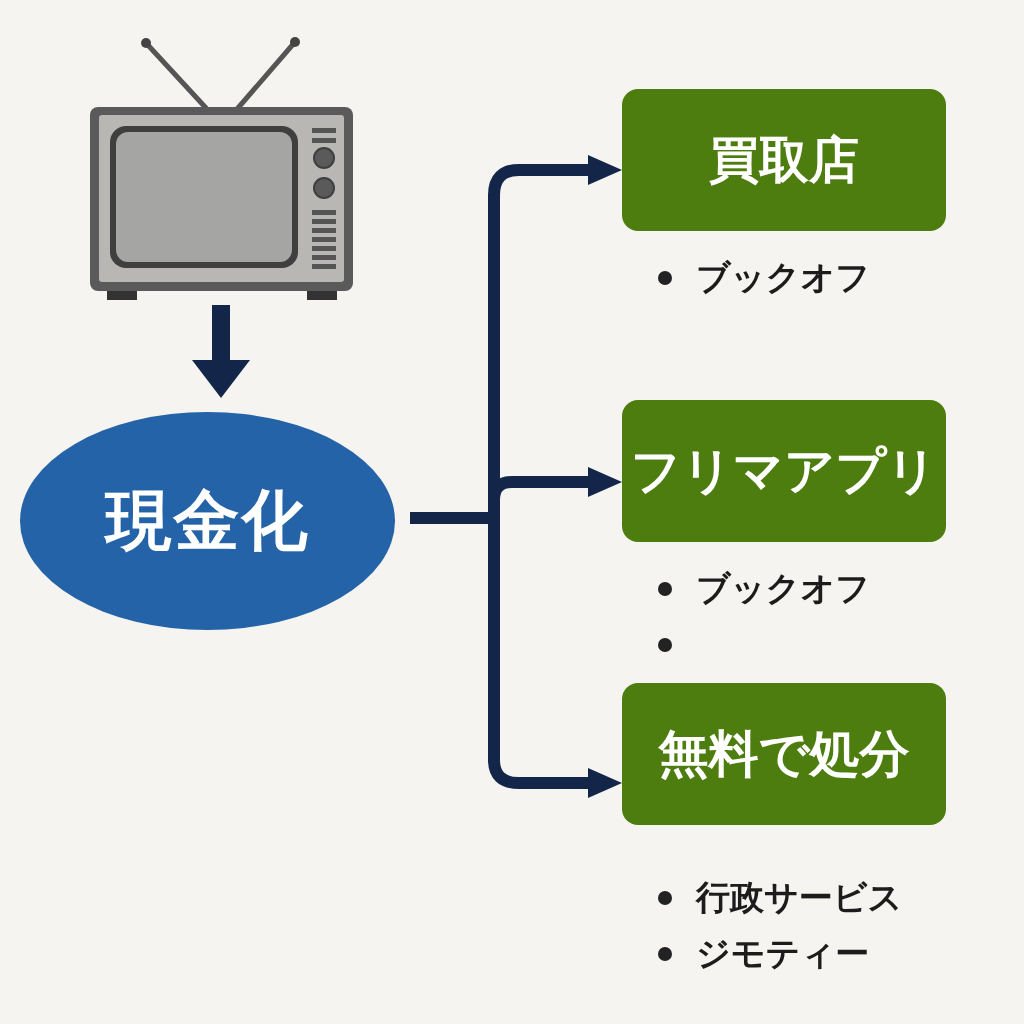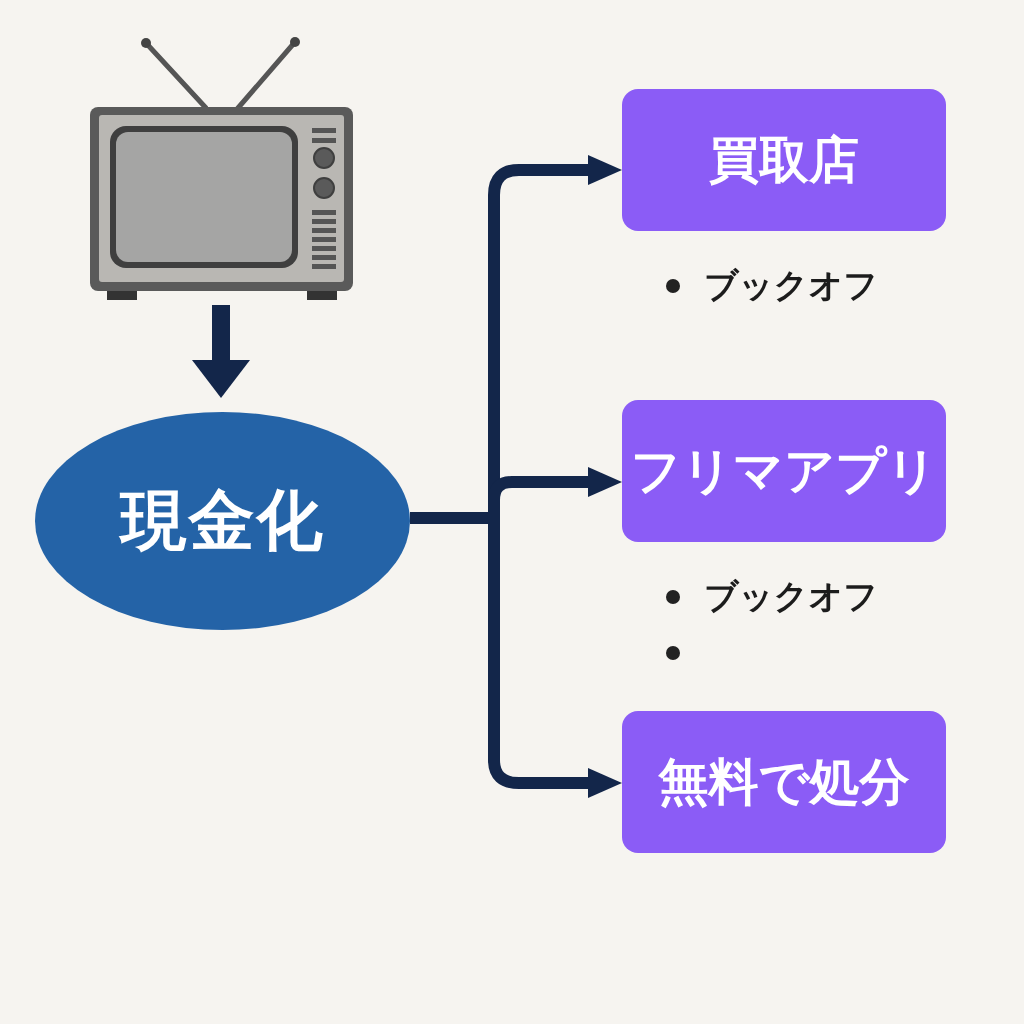--- a/index.html
+++ b/index.html
@@ -5,35 +5,35 @@
   html, body { margin:0; padding:0; }
   body {
     width:1024px; height:1024px; overflow:hidden;
     background:#f6f4f0;
     font-family:"DejaVu Sans", "Liberation Sans", sans-serif;
     position:relative;
   }
   #diagram-svg { position:absolute; left:0; top:0; }
   .tv { position:absolute; left:0; top:0; }
   .ellipse-node {
-    position:absolute; left:35px; top:412px; width:375px; height:218px;
+    position:absolute; left:20px; top:412px; width:375px; height:218px;
     border-radius:50%; background:#2463a7;
     display:flex; align-items:center; justify-content:center;
     color:#ffffff; font-weight:bold; font-size:66px; letter-spacing:2px;
   }
   .box {
     position:absolute; left:622px; width:324px; height:142px;
-    background:#8b5cf6; border-radius:16px;
+    background:#4d7c0f; border-radius:16px;
     display:flex; align-items:center; justify-content:center;
     color:#ffffff; font-weight:bold; font-size:50px;
   }
   .box.b1 { top:89px; }
   .box.b2 { top:400px; }
-  .box.b3 { top:711px;text-align:center; }
-  .list { position:absolute; left:650px; margin:12px; padding:0; list-style:none; }
+  .box.b3 { top:683px;text-align:center; }
+  .list { position:absolute; left:650px; margin:4px; padding:0; list-style:none; }
   .list.l1 { top:246px; }
   .list.l2 { top:557px; }
   .list.l3 { top:866px; }
   .list li {
     display:flex; align-items:center; height:56px;
     font-size:34px; color:#1c1c1c; font-weight:bold;
   }
   .bullet {
     width:14px; height:14px; border-radius:50%; background:#222;
     margin-right:24px; margin-left:4px; flex:none;
@@ -108,13 +108,21 @@
     </li>
   <li>
       <span class="bullet"></span>
     </li>
 </ul>
 
 <div class="box b3">
   <span>無料で処分</span>
 </div>
 <ul class="list l3">
+  <li>
+      <span class="bullet"></span>
+      <span>行政サービス</span>
+    </li>
+  <li>
+      <span class="bullet"></span>
+      <span>ジモティー</span>
+    </li>
 </ul>
 
 </body></html>

